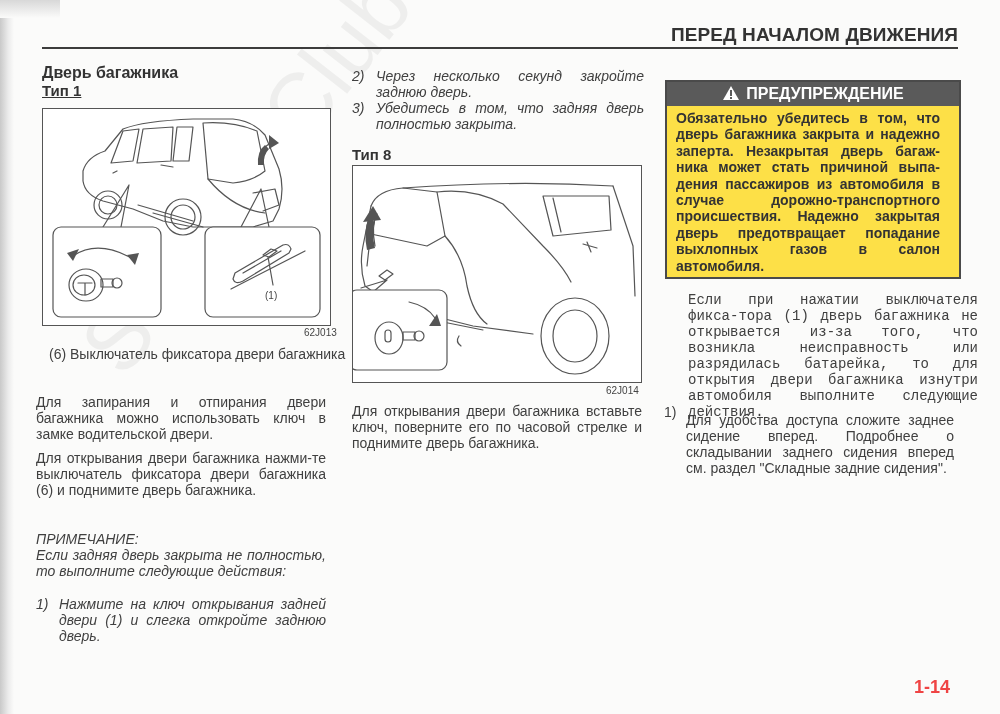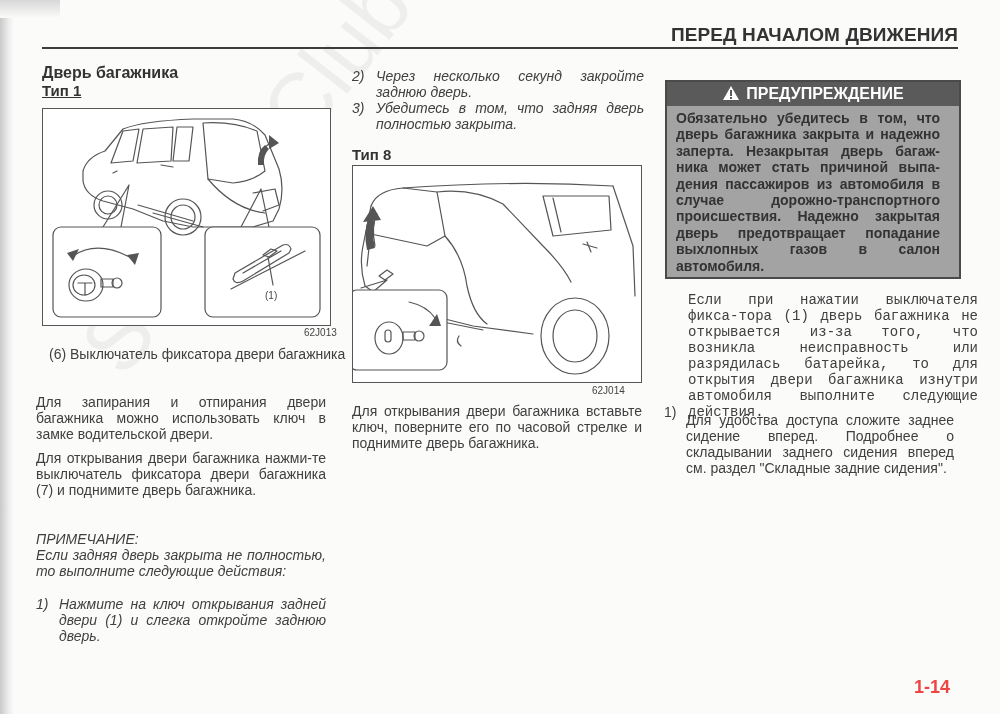--- a/index.html
+++ b/index.html
@@ -32,21 +32,21 @@
   }
   .figcode { position: absolute; font-size: 10px; color: #444; }
   .p {
     position: absolute; font-size: 14px; line-height: 16px; text-align: justify;
     color: #404040;
   }
   .p.it { font-style: italic; }
   .legend { padding-left: 24px; text-indent: -24px; }
   .warn {
     position: absolute; left: 665px; top: 80px; width: 292px; height: 195px;
-    border: 2px solid #4a4a4a; background: #a3a3a3;
+    border: 2px solid #4a4a4a; background: #fde047;
   }
   .warn-head {
     background: #5a5a5a; color: #fff; height: 24px; line-height: 24px;
     text-align: center; font-weight: bold; font-size: 16px;
   }
   .warn-head .tri { display: inline-block; vertical-align: middle; margin-right: 6px; margin-top: -3px; }
   .warn-body {
     padding: 4px 19px 0 9px; font-size: 14px; line-height: 16.4px; font-weight: bold;
     text-align: justify; color: #333;
   }
@@ -119,21 +119,21 @@
       <path d="M215 56 Q214 42 222 36 L226 40 Q220 46 221 56 Z"></path>
     </g>
     <text x="222" y="190" font-family="Liberation Sans, sans-serif" font-size="10" fill="#444">(1)</text>
   </svg>
 </div>
 <div class="figcode" style="left:293px; top:327px;margin-left:11px;">62J013</div>
 
 <div class="p legend" style="left:49px; top:346px; width:277px;">(6) Выключатель фиксатора двери багажника</div>
 
 <div class="p" style="left:36px; top:394px; width:290px;">Для запирания и отпирания двери багажника можно использовать ключ в замке водительской двери.</div>
-<div class="p" style="left:36px; top:450px; width:290px;">Для открывания двери багажника нажми-те выключатель фиксатора двери багажника (7) и поднимите дверь багажника.</div>
+<div class="p" style="left:36px; top:450px; width:290px;">Для открывания двери багажника нажми-те выключатель фиксатора двери багажника (6) и поднимите дверь багажника.</div>
 
 <div class="p it" style="left:36px; top:531px; width:290px;">ПРИМЕЧАНИЕ:</div>
 <div class="p it" style="left:36px; top:547px; width:290px;">Если задняя дверь закрыта не полностью, то выполните следующие действия:</div>
 <div class="p it" style="left:36px; top:596px; width:20px;">1)</div>
 <div class="p it" style="left:59px; top:596px; width:267px;">Нажмите на ключ открывания задней двери (1) и слегка откройте заднюю дверь.</div>
 
 <div class="p it" style="left:352px; top:68px; width:20px;">2)</div>
 <div class="p it" style="left:376px; top:68px; width:268px;">Через несколько секунд закройте заднюю дверь.</div>
 <div class="p it" style="left:352px; top:100px; width:20px;">3)</div>
 <div class="p it" style="left:376px; top:100px; width:268px;">Убедитесь в том, что задняя дверь полностью закрыта.</div>
@@ -170,21 +170,21 @@
 
       <path d="M22 80 Q18 60 24 48"></path>
     </g>
     <g fill="#555">
       <polygon points="84,148 76,160 88,160"></polygon>
       <path d="M14 84 Q10 64 16 52 L22 56 Q18 66 22 82 Z"></path>
       <polygon points="20,40 10,56 28,54"></polygon>
     </g>
   </svg>
 </div>
-<div class="figcode" style="left:592px; top:385px;">62J014</div>
+<div class="figcode" style="left:606px; top:385px;">62J014</div>
 
 <div class="p" style="left:352px; top:403px; width:290px;">Для открывания двери багажника вставьте ключ, поверните его по часовой стрелке и поднимите дверь багажника.</div>
 
 <div class="warn">
   <div class="warn-head">
     <span class="tri">
       <svg width="18" height="16" viewBox="0 0 18 16">
           <polygon points="9,1 17,15 1,15" fill="#fff"></polygon>
           <rect x="8" y="5" width="2" height="6" fill="#5a5a5a"></rect>
           <rect x="8" y="12" width="2" height="2" fill="#5a5a5a"></rect>

